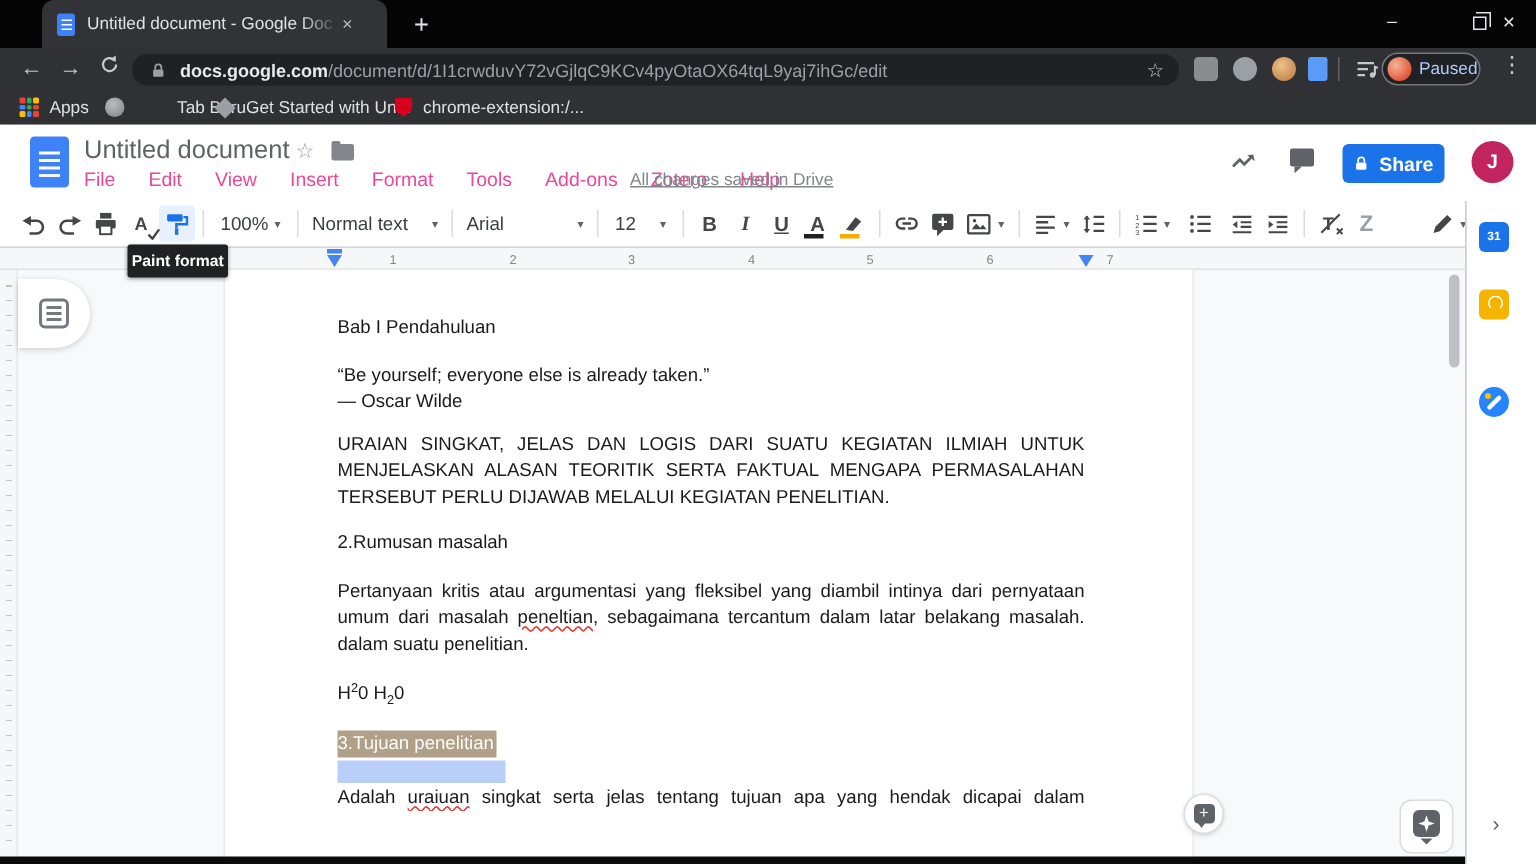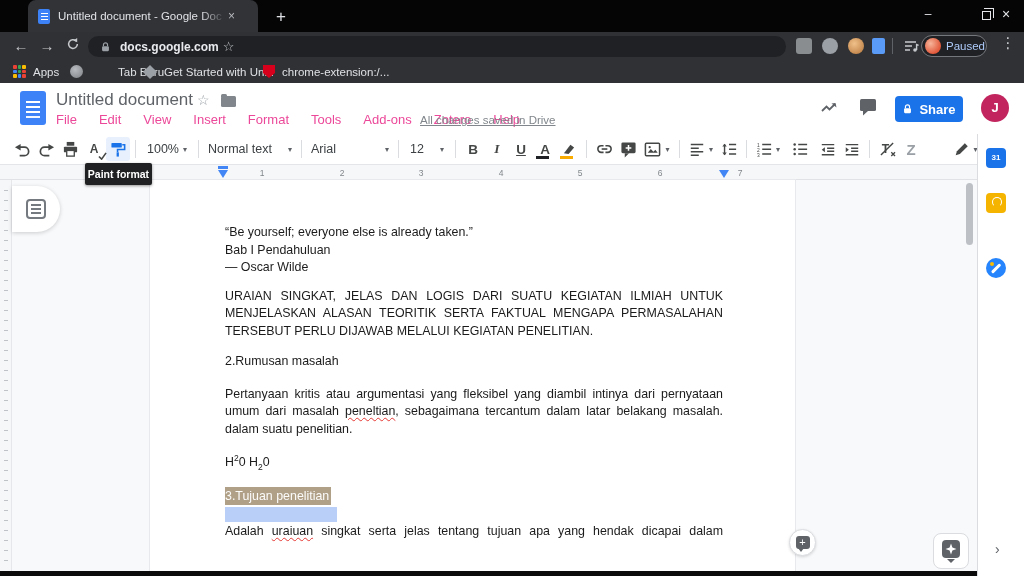--- a/index.html
+++ b/index.html
@@ -171,20 +171,21 @@
       <path d="M13 8a5 5 0 1 1-1.5-3.5" fill="none" stroke="#c6c9cc" stroke-width="1.7"></path>
       <polygon points="12.8,1.2 12.8,6 8.4,4" fill="#c6c9cc"></polygon>
     </svg>
 </div>
 <div class="abs urlbar">
   <svg width="11" height="12" viewBox="0 0 16 16">
       <rect x="3" y="7" width="10" height="7" rx="1.5" fill="#9aa0a6"></rect>
       <path d="M5 7V5a3 3 0 0 1 6 0v2" fill="none" stroke="#9aa0a6" stroke-width="1.7"></path>
     </svg>
   <span class="url-domain">docs.google.com</span>
+  <span class="url-path">/document/d/1I1crwduvY72vGjlqC9KCv4pyOtaOX64tqL9yaj7ihGc/edit</span>
   <span class="url-star">☆</span>
 </div>
 <div class="abs ext" style="left:796px;background:#8a8d90;"></div>
 <div class="abs ext" style="left:822px;background:#9aa0a6;border-radius:50%;"></div>
 <div class="abs ext" style="left:848px;border-radius:50%;background:radial-gradient(circle at 40% 35%,#f0c08a,#b5763a);"></div>
 <div class="abs ext" style="left:872px;background:#5b9bf8;width:13px;border-radius:2px;"></div>
 <div class="abs ext-sep"></div>
 <div class="abs" style="left:903px;top:38px;">
   <svg width="16" height="16" viewBox="0 0 16 16">
       <path d="M2 4h11M2 8h7M2 12h5" stroke="#c6c9cc" stroke-width="1.5"></path>
@@ -436,22 +437,22 @@
 <div class="abs tri-down" style="left:218px;"></div>
 <div class="abs tri-down" style="left:719px;"></div>
 
 <div class="abs canvas"></div>
 <div class="abs vruler">
     <div class="vruler-ticks"></div>
   </div>
 
 <div class="abs page">
   <div class="doc-body">
+    <div>Bab I Pendahuluan</div>
     <div style="margin-top:14px;">“Be yourself; everyone else is already taken.”</div>
-    <div>Bab I Pendahuluan</div>
     <div>— Oscar Wilde</div>
     <div style="margin-top:11px;">
       <div class="jline">URAIAN SINGKAT, JELAS DAN LOGIS DARI SUATU KEGIATAN ILMIAH UNTUK</div>
       <div class="jline">MENJELASKAN ALASAN TEORITIK SERTA FAKTUAL MENGAPA PERMASALAHAN</div>
       <div>TERSEBUT PERLU DIJAWAB MELALUI KEGIATAN PENELITIAN.</div>
     </div>
     <div style="margin-top:13px;">2.Rumusan masalah</div>
     <div style="margin-top:15px;">
       <div class="jline">Pertanyaan kritis atau argumentasi yang fleksibel yang diambil intinya dari pernyataan</div>
       <div class="jline"><span>umum dari masalah </span><span class="sq">peneltian</span><span>, sebagaimana tercantum dalam latar belakang masalah.</span></div>

